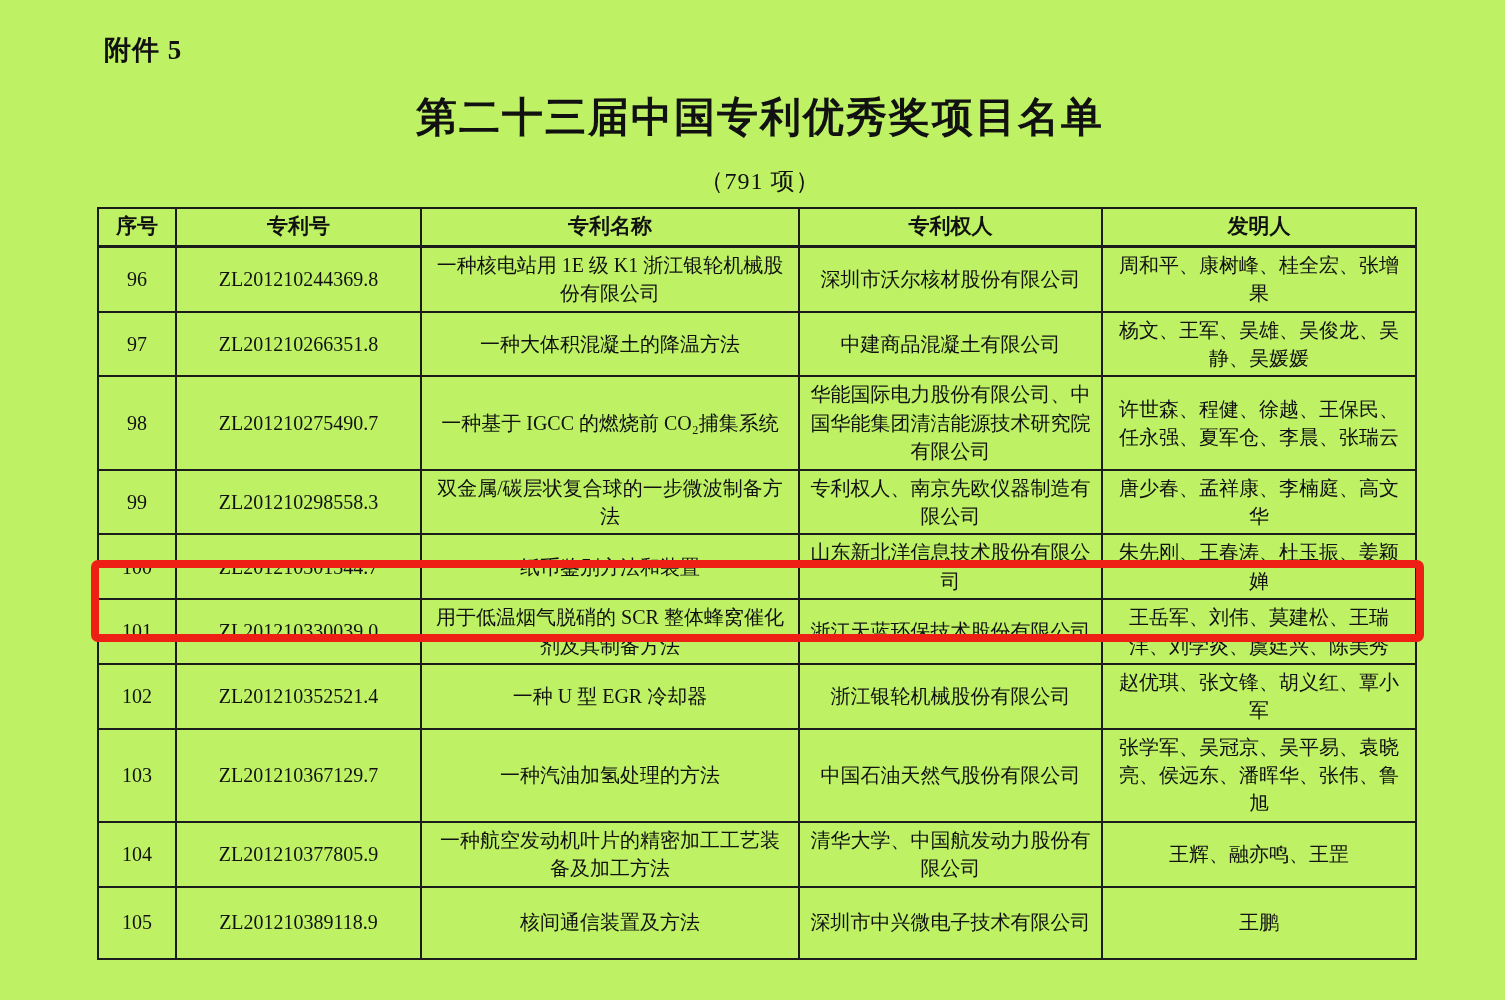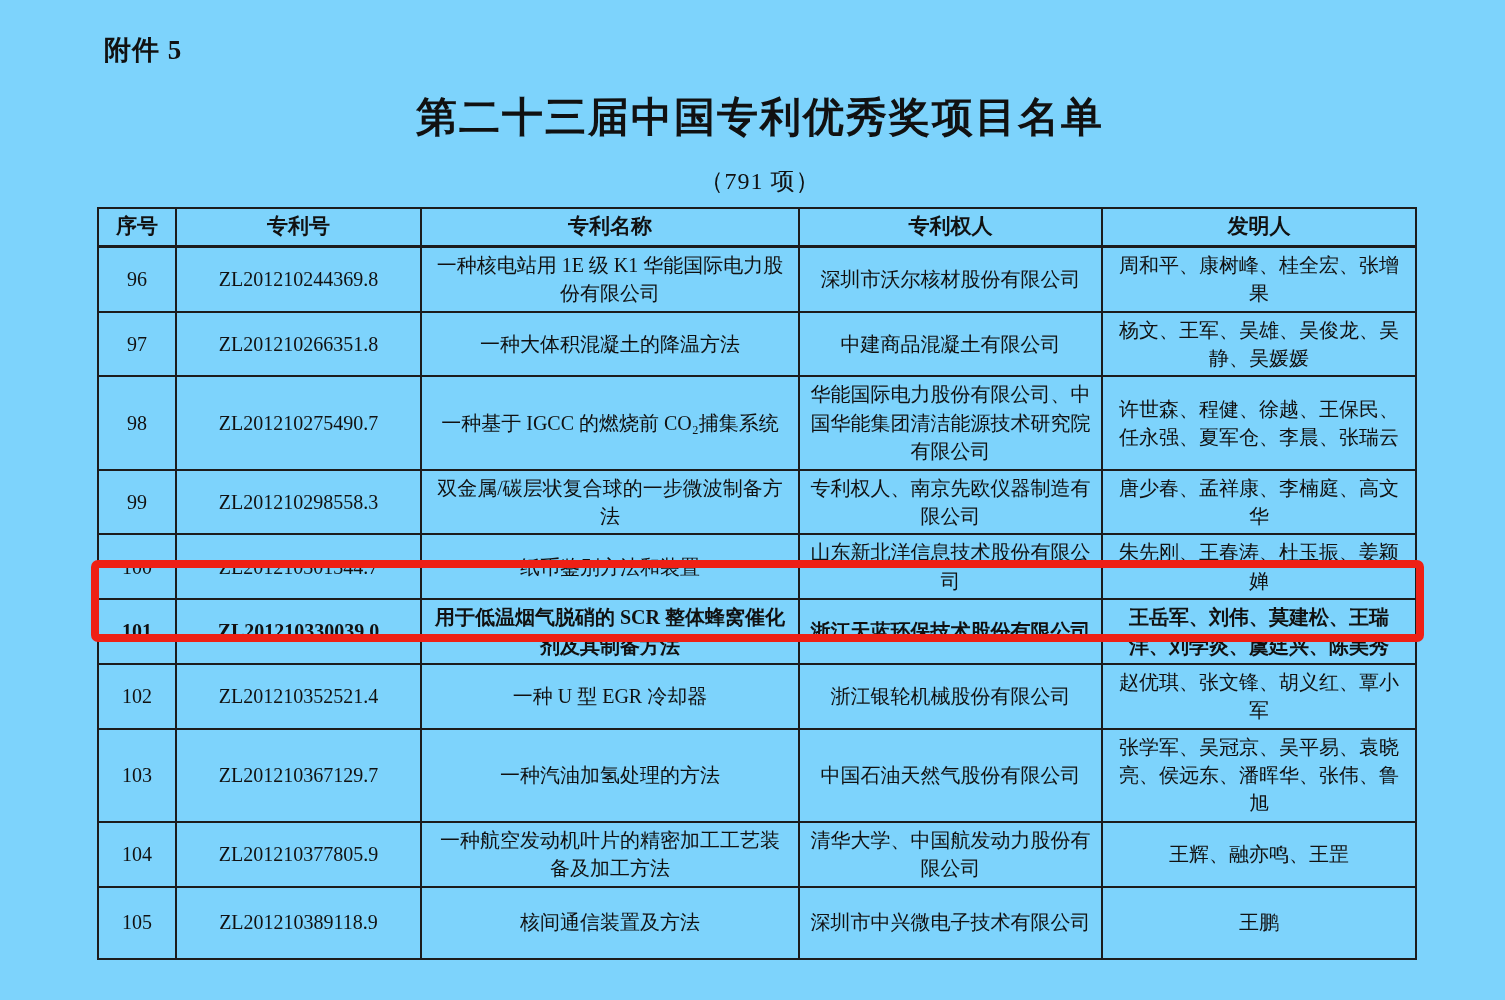--- a/index.html
+++ b/index.html
@@ -1,20 +1,20 @@
 <!DOCTYPE html>
 <html lang="zh"><head>
 <meta charset="utf-8">
 <style>
   html, body { margin: 0; padding: 0; background: #ffffff; }
   .page {
     position: relative;
     width: 1505px;
     height: 1000px;
-    background: #7dd3fc;
+    background: #bef264;
     font-family: "Liberation Serif", "DejaVu Serif", serif;
     color: #111111;
     overflow: hidden;
   }
   .attachment {
     position: absolute;
     left: 104px;
     top: 32px;
     font-size: 27px;
     font-weight: 600;
@@ -69,21 +69,21 @@
     font-weight: 700;
     font-size: 21px;
     border-bottom: 3px solid #1c1c1c;
   }
   table.patents thead tr  { height: 36px; }
   table.patents tbody tr:nth-child(1)  { height: 58px; }
   table.patents tbody tr:nth-child(2)  { height: 60px; }
   table.patents tbody tr:nth-child(3)  { height: 88px; }
   table.patents tbody tr:nth-child(4)  { height: 60px; }
   table.patents tbody tr:nth-child(5)  { height: 58px; }
-  table.patents tbody tr:nth-child(6)  { height: 56px; font-weight: bold; }
+  table.patents tbody tr:nth-child(6)  { height: 56px; }
   table.patents tbody tr:nth-child(7)  { height: 57px; margin-top: 37px; }
   table.patents tbody tr:nth-child(8)  { height: 86px; }
   table.patents tbody tr:nth-child(9)  { height: 60px; }
   table.patents tbody tr:nth-child(10) { height: 72px; }
   .highlight-box {
     position: absolute;
     box-sizing: border-box;
     left: -6px;
     top: 353px;
     width: 1333px;
@@ -119,21 +119,21 @@
           <th>专利号</th>
           <th>专利名称</th>
           <th>专利权人</th>
           <th>发明人</th>
         </tr>
       </thead>
       <tbody>
         <tr>
           <td>96</td>
           <td>ZL201210244369.8</td>
-          <td>一种核电站用 1E 级 K1 华能国际电力股份有限公司</td>
+          <td>一种核电站用 1E 级 K1 浙江银轮机械股份有限公司</td>
           <td>深圳市沃尔核材股份有限公司</td>
           <td>周和平、康树峰、桂全宏、张增果</td>
         </tr>
         <tr>
           <td>97</td>
           <td>ZL201210266351.8</td>
           <td>一种大体积混凝土的降温方法</td>
           <td>中建商品混凝土有限公司</td>
           <td>杨文、王军、吴雄、吴俊龙、吴静、吴媛媛</td>
         </tr>

